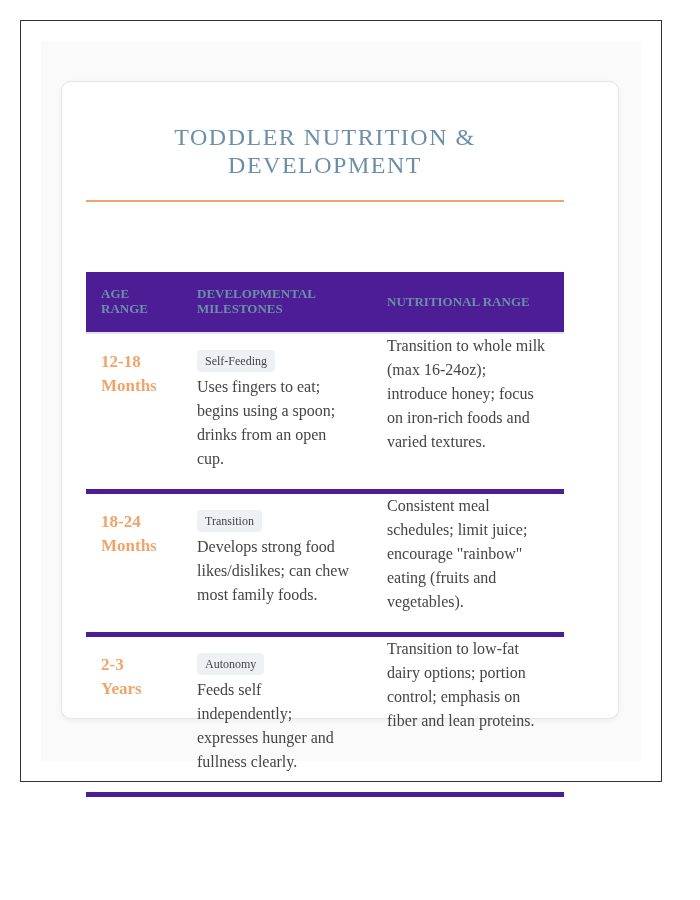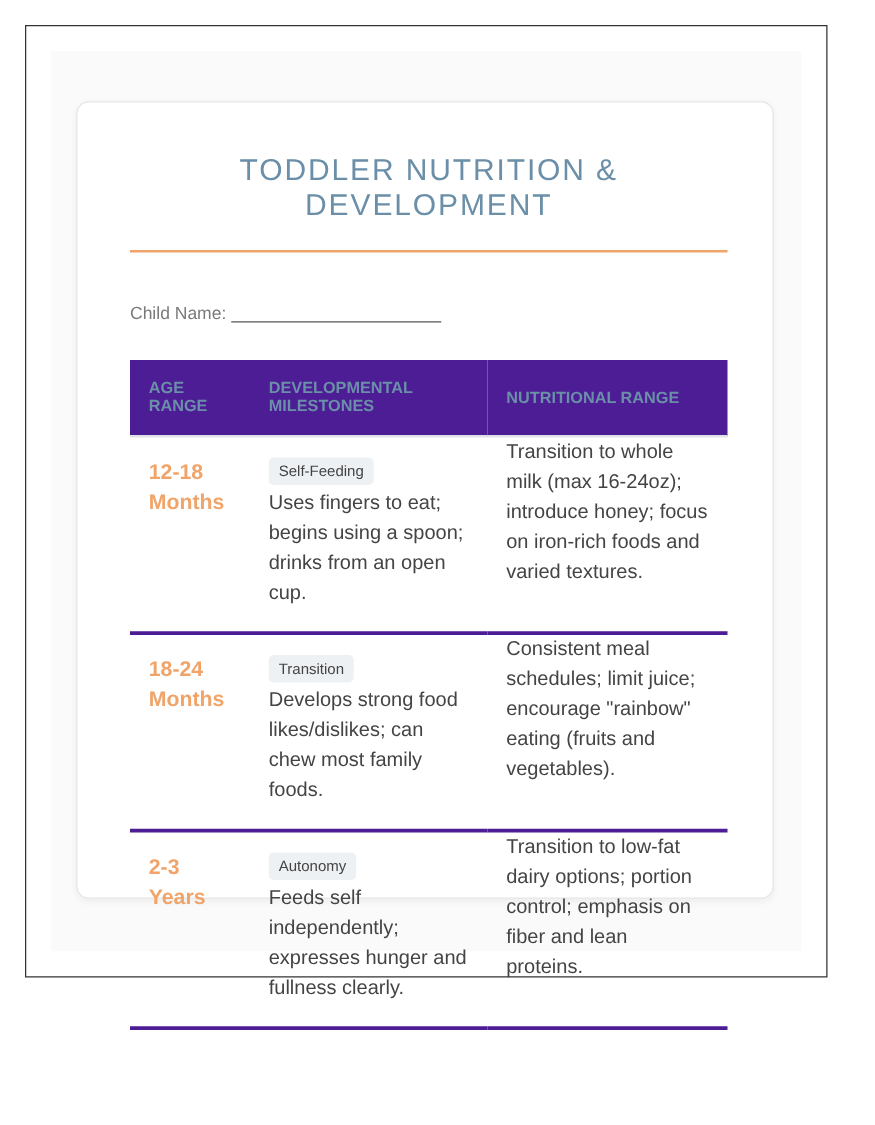--- a/index.html
+++ b/index.html
@@ -11,42 +11,42 @@
   .page-bg {
     position: absolute; left: 21px; top: 21px; width: 600px; height: 720px;
     background: #fafafa;
   }
   .card {
     position: absolute; left: 41px; top: 61px; width: 556px; height: 636px;
     background: #ffffff; border: 1px solid #e6e6e6; border-radius: 10px;
     box-shadow: 0 2px 6px rgba(0,0,0,0.05);
   }
   .content {
-    position: absolute; left: 42px; top: 40px; width: 478px;
+    position: absolute; left: 24px; top: 40px; width: 478px; font-family: Liberation Serif, serif;
   }
   .title {
     text-align: center; color: #6b8fa8; font-size: 24px; font-weight: normal;
     letter-spacing: 1.5px; line-height: 28px; margin: 0; padding-top: 1px;
   }
   .title-rule { height: 2px; background: #f0a469; margin-top: 21px; }
   .fields {
     display: flex; justify-content: space-between; margin-top: 40px;
     color: #7a7a7a; font-size: 14px; line-height: 16px;
   }
   .field { display: flex; align-items: flex-end; }
   .field-line { display: inline-block; border-bottom: 1px solid #555; margin-left: 4px; height: 14px; }
   .field-name .field-line { width: 168px; }
   .field-date .field-line { width: 128px; }
   table { border-collapse: collapse; width: 478px; margin-top: 30px; table-layout: fixed; }
   thead th {
     background: #4c1d95; color: #6b8fa8; font-size: 13px; font-weight: bold;
     text-align: left; line-height: 15px; padding: 14px 15px 16px 15px;
     border-bottom: 2px solid #dfe3e7; vertical-align: middle;
   }
-  tbody td { vertical-align: top; padding: 16px 15px 18px 15px; border-bottom: 3px solid #4c1d95; }
+  tbody td { vertical-align: top; padding: 16px 15px 18px 15px; border-bottom: 5px solid #4c1d95; }
   .age { color: #f0a469; font-weight: bold; font-size: 17px; line-height: 24px; }
   .badge {
     display: inline-block; background: #eef1f4; color: #444; font-size: 12px;
     padding: 3px 8px; border-radius: 4px; line-height: 16px; margin-bottom: 3px;
   }
   .desc, .focus { color: #444444; font-size: 16px; line-height: 24px; }
   .focus { padding-top: 0; }
   col.c1 { width: 96px; } col.c2 { width: 190px; } col.c3 { width: 192px; }
 </style>
 </head>
@@ -54,24 +54,20 @@
 
 <div class="frame"></div>
 <div class="frame" style="border:none; background:transparent;">
   <div class="page-bg"></div>
   <div class="card">
     <div class="content">
       <h1 class="title">TODDLER NUTRITION &amp; DEVELOPMENT</h1>
       <div class="title-rule"></div>
 
       <div class="fields">
-        <div class="field field-name">
-          <span>Child Name:</span>
-          <span class="field-line"></span>
-        </div>
       </div>
 
       <table>
         <colgroup>
             <col class="c1">
             <col class="c2">
             <col class="c3">
           </colgroup>
         <thead>
           <tr>

